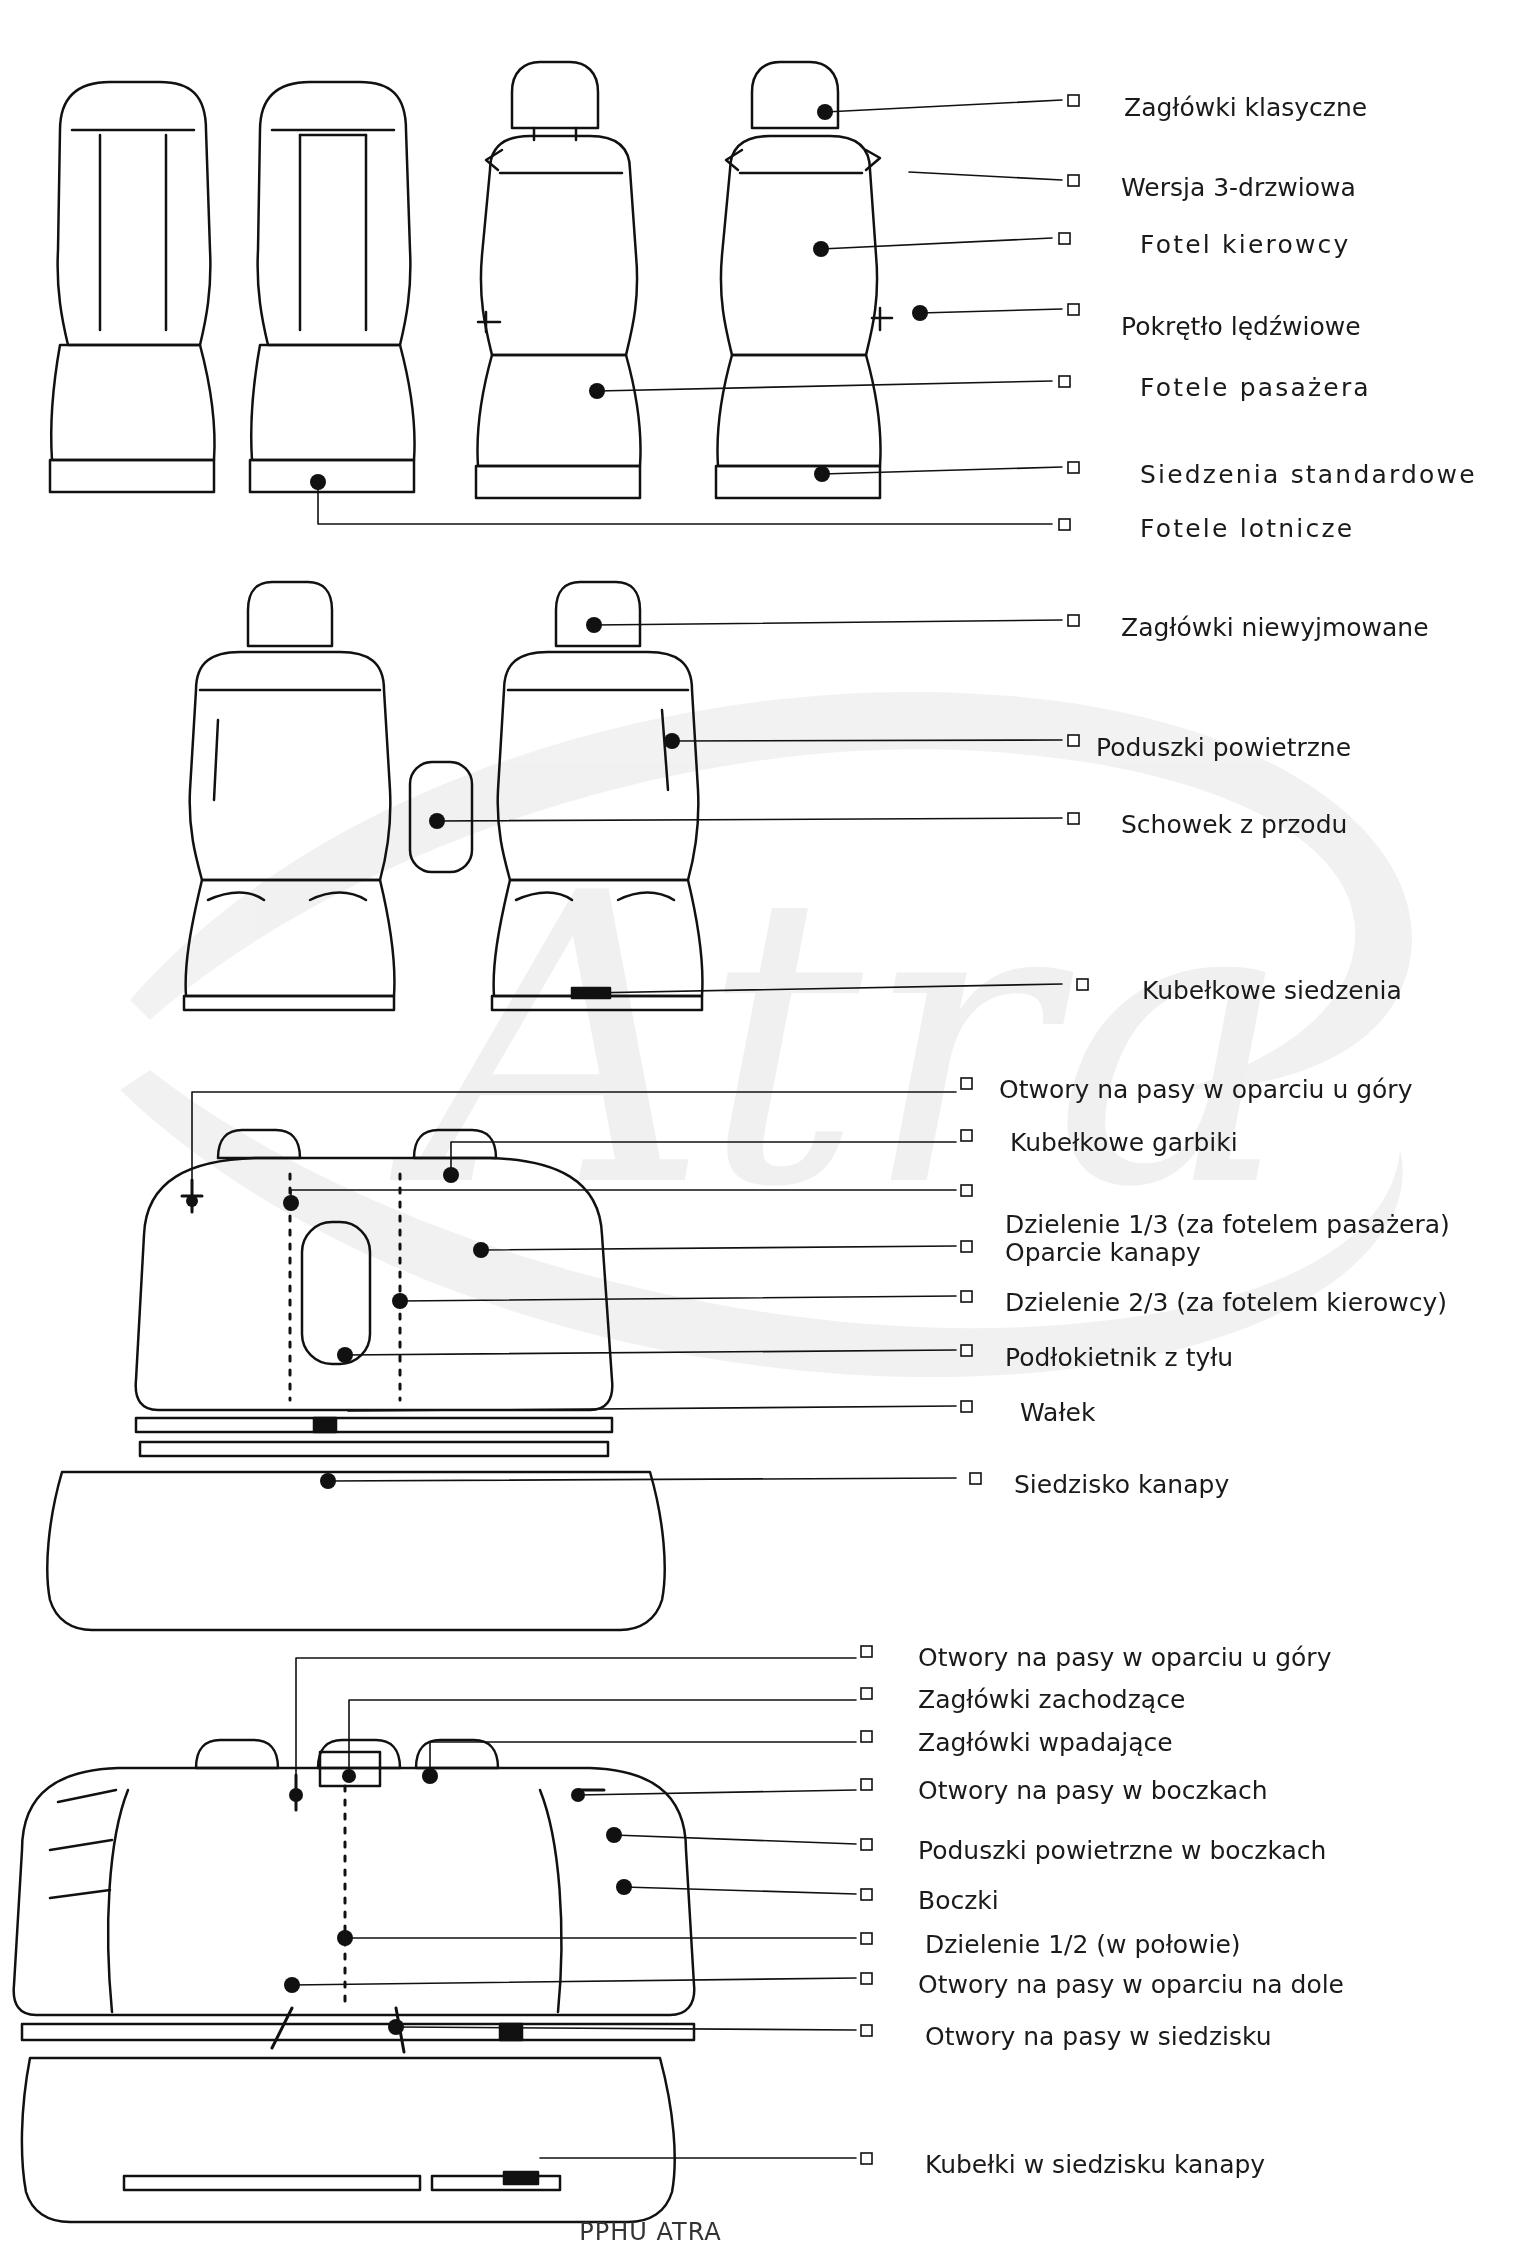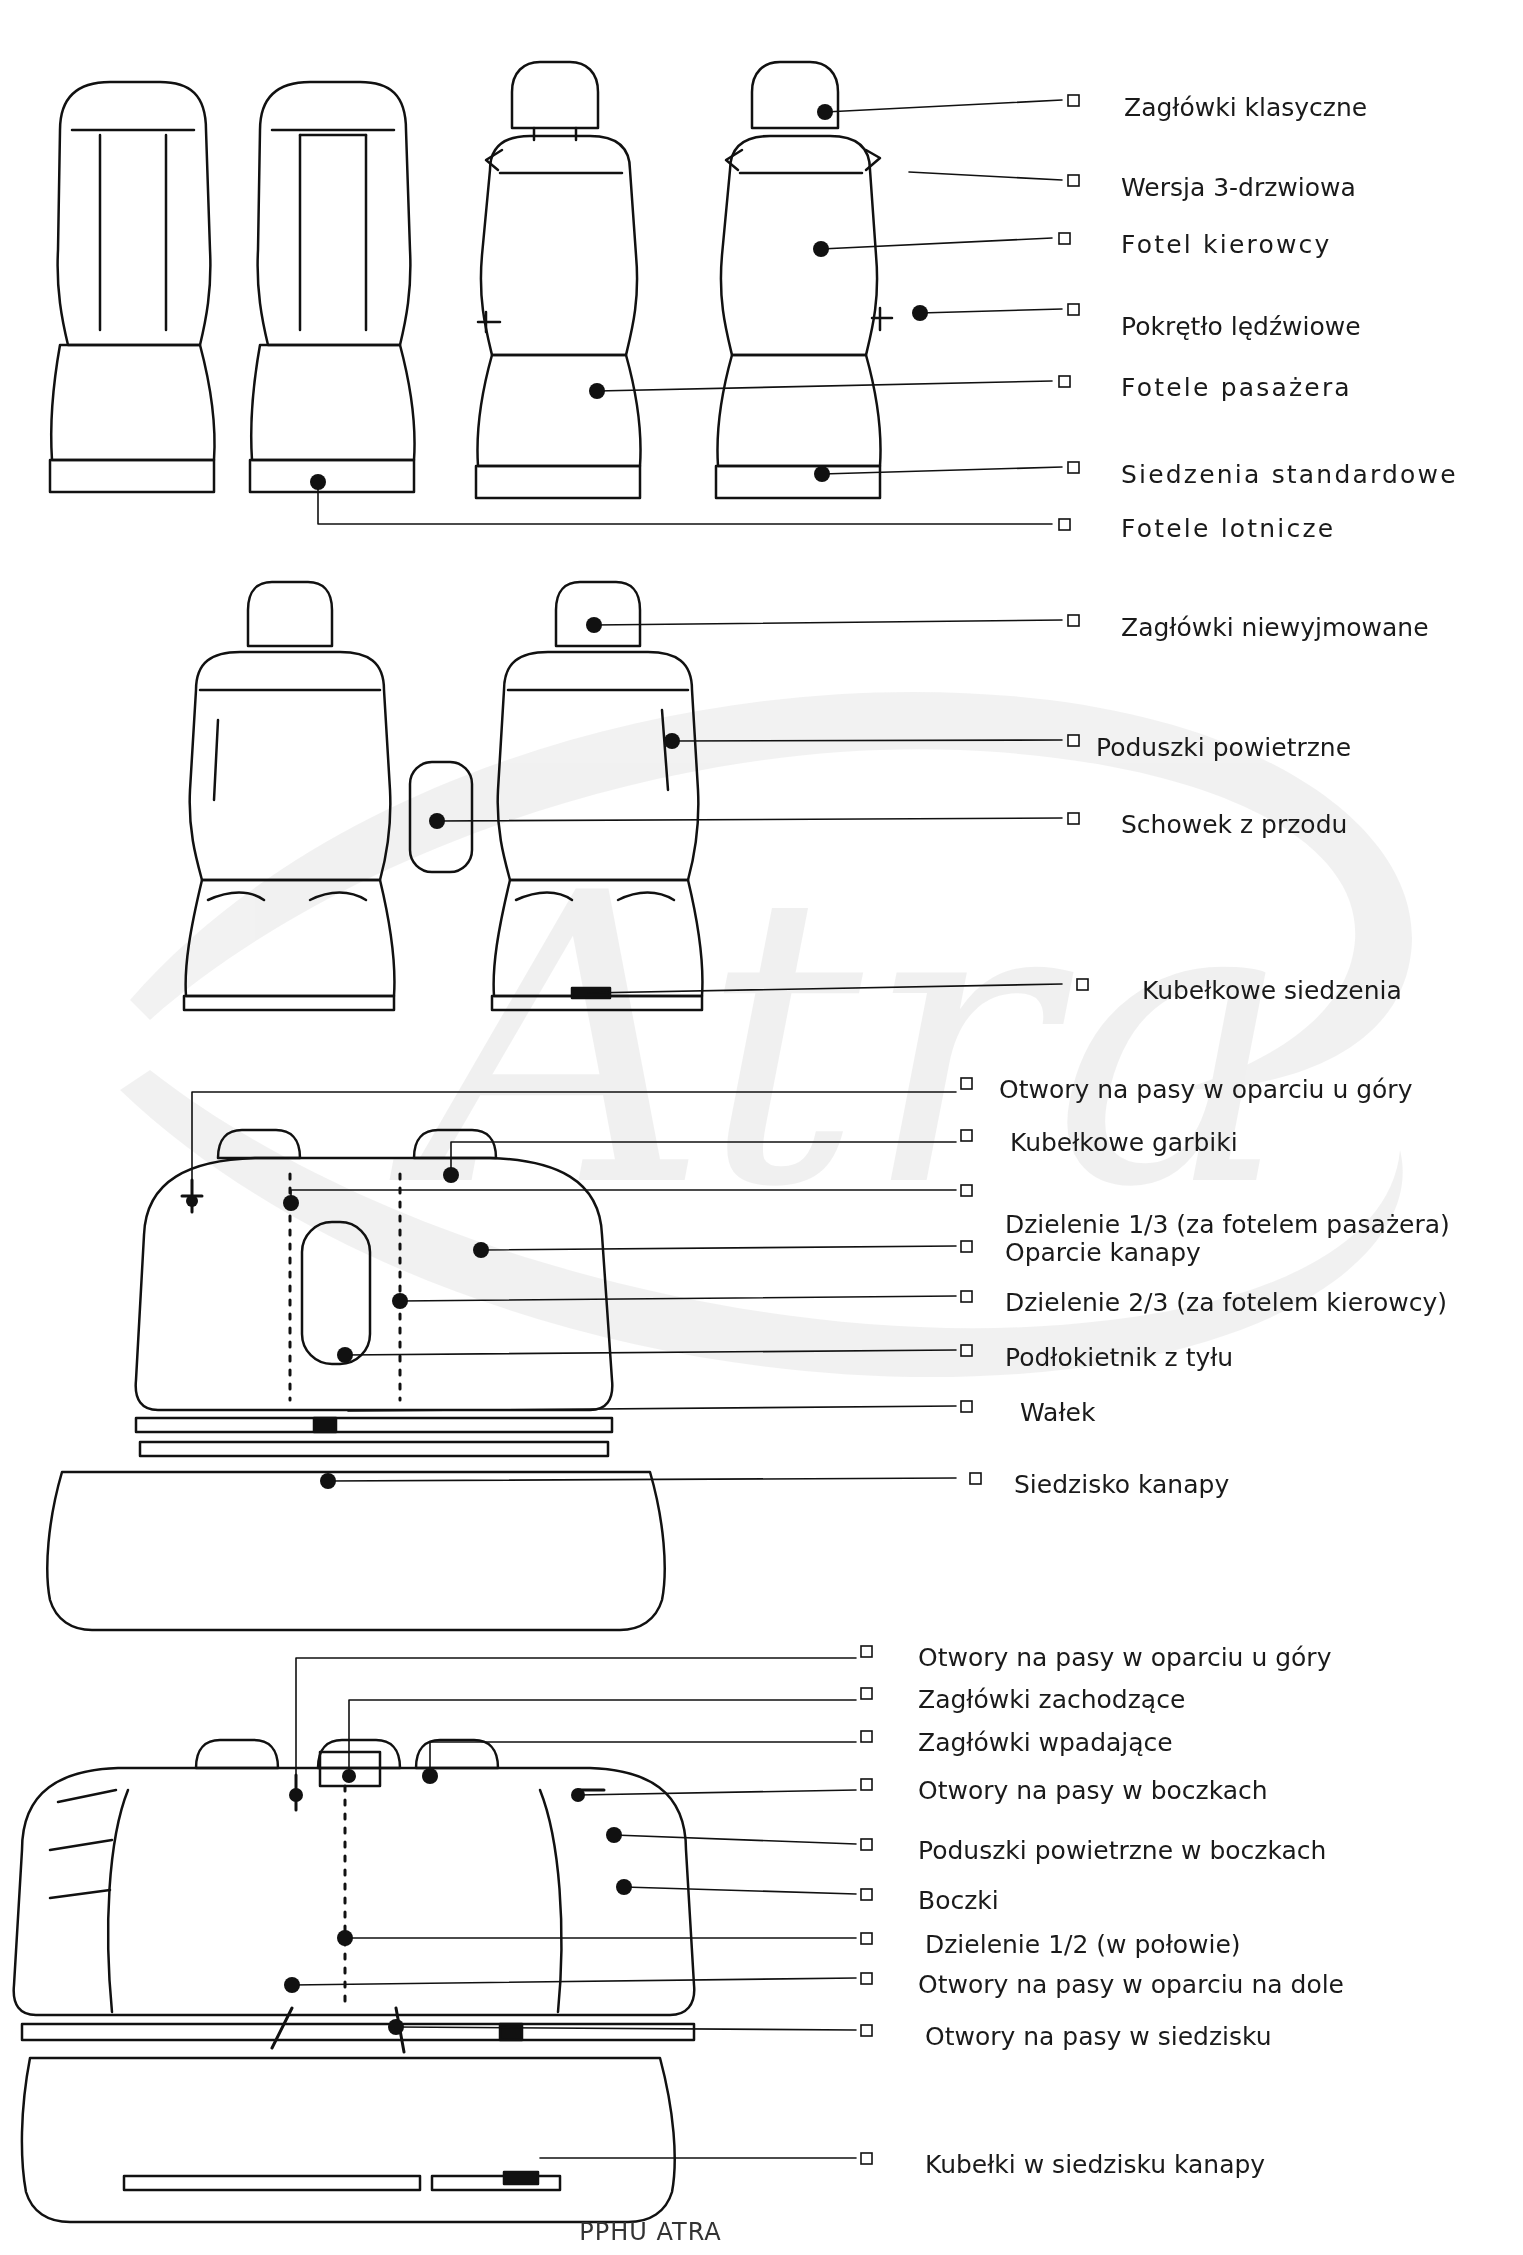--- a/index.html
+++ b/index.html
@@ -46,20 +46,21 @@
   .label {
     position: absolute;
     font-family: "DejaVu Sans", sans-serif;
     font-size: 25px;
     color: #1a1a1a;
     white-space: nowrap;
     line-height: 1;
   }
   .label.wide {
     letter-spacing: 2.2px;
+    margin-left: 19px;
   }
   .footer {
     position: absolute;
     left: 0;
     top: 2218px;
     width: 1301px;
     text-align: center;
     font-family: "DejaVu Sans", sans-serif;
     font-size: 24px;
     color: #333;

